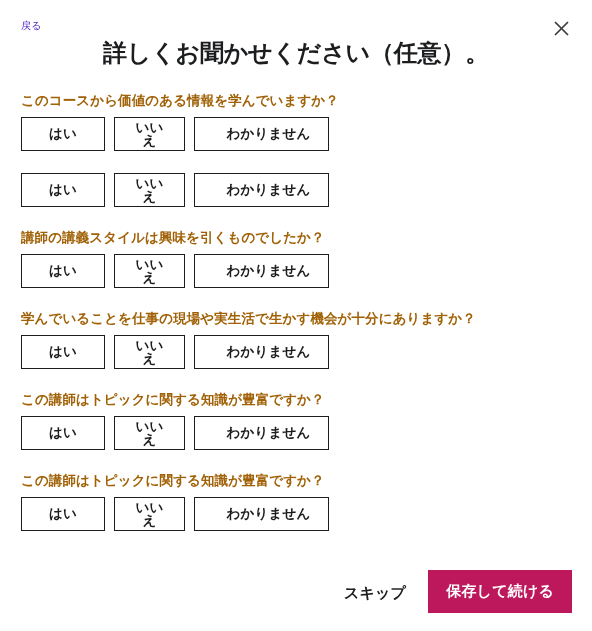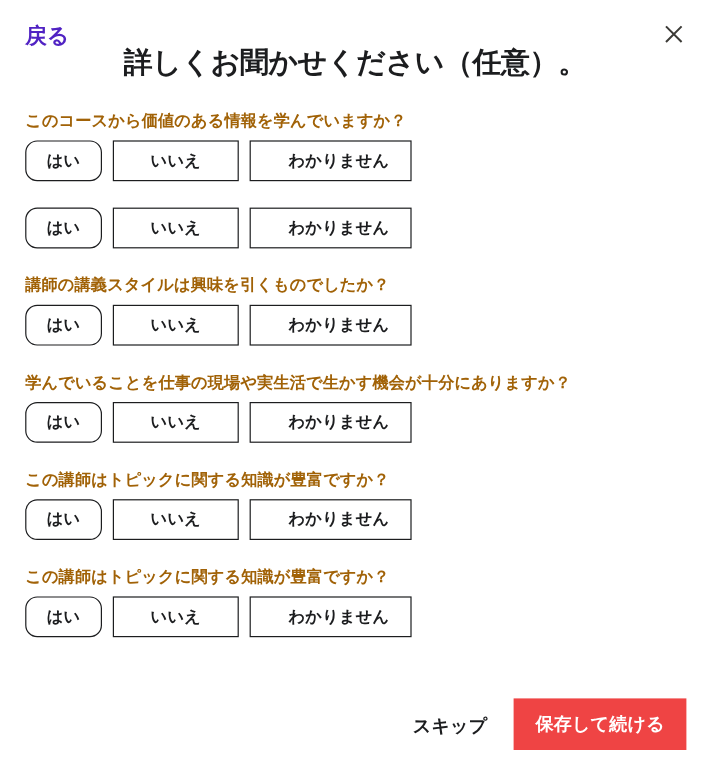--- a/index.html
+++ b/index.html
@@ -30,22 +30,22 @@
     position: relative;
     flex: 0 0 auto;
     padding: 18px 20px 0 21px;
     height: 92px;
     box-sizing: border-box;
   }
   .back-link {
     position: absolute;
     left: 21px;
     top: 21px;
-    font-size: 18px;
-    font-weight: 700;
+    font-size: 10px;
+    font-weight: 400;
     color: #5022c3;
     text-decoration: none;
     line-height: 1;
     letter-spacing: 0.2px;
     cursor: pointer;
   }
   .close-btn {
     position: absolute;
     right: 17px;
     top: 14px;
@@ -109,49 +109,49 @@
     font-size: 13.5px;
     font-weight: 700;
     line-height: 1;
     padding: 0 14px;
     cursor: pointer;
     display: inline-flex;
     align-items: center;
     justify-content: center;
     letter-spacing: 0.2px;
   }
-  .answer-btn.opt-0 { width: 64px; border-radius: 10px; }
-  .answer-btn.opt-1 { width: 105px; }
+  .answer-btn.opt-0 { width: 84px; }
+  .answer-btn.opt-1 { width: 71px; }
   .answer-btn.opt-2 { width: 135px; padding-left: 28px; }
 
   
   .footer {
     flex: 0 0 auto;
     height: 76px;
     box-sizing: border-box;
-    padding: 0 20px 6px 20px;
+    padding: 0 20px 18px 20px;
     display: flex;
     align-items: flex-end;
     justify-content: flex-end;
     gap: 14px;
   }
   .skip-btn {
     border: none;
     background: transparent;
     font-family: inherit;
     font-size: 15px;
     font-weight: 700;
     color: #1c1d1f;
     padding: 10px 8px;
     cursor: pointer;
     letter-spacing: 0.2px;
   }
   .save-btn {
     border: none;
-    background: #ef4444;
+    background: #be185d;
     color: #ffffff;
     font-family: inherit;
     font-size: 15px;
     font-weight: 700;
     padding: 0 18px;
     height: 43px;
     min-width: 138px;
     cursor: pointer;
     letter-spacing: 0.2px;
     display: inline-flex;

